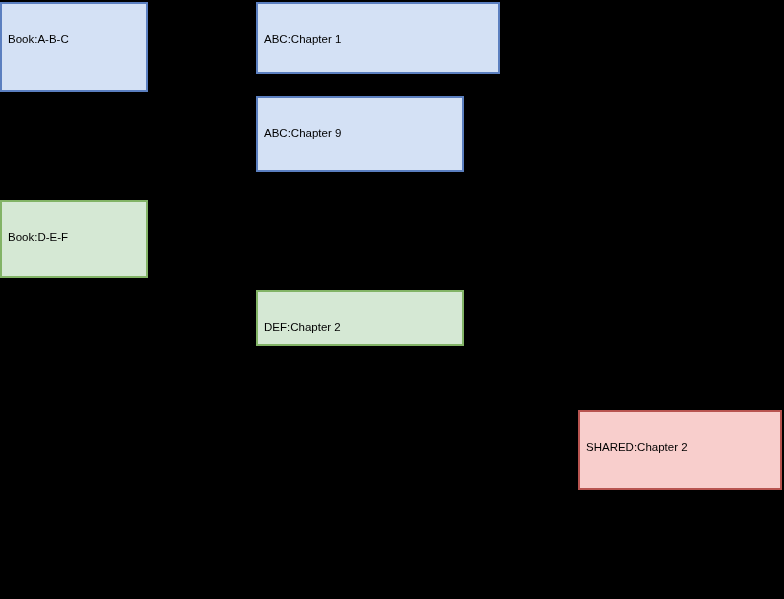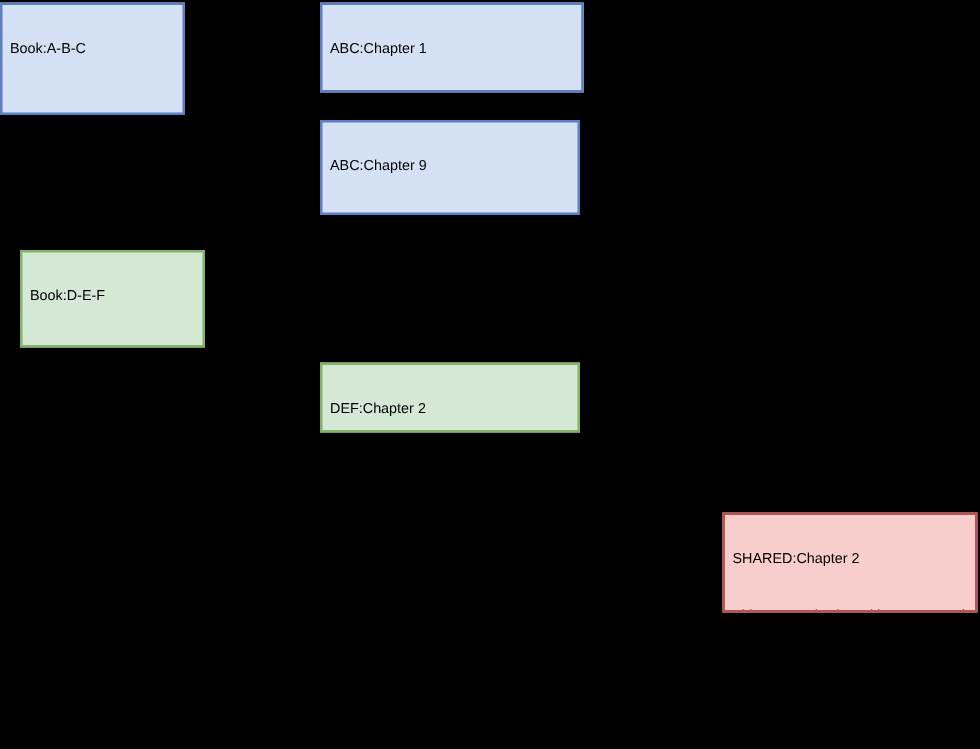--- a/index.html
+++ b/index.html
@@ -87,33 +87,33 @@
     </g>
   </svg>
 
   <div class="node node--blue" style="left:0px; top:2px; width:148px; height:90px;">
     <span class="title">Book:A-B-C</span>
     
     
     
   </div>
 
-  <div class="node node--blue" style="left:256px; top:2px; width:211px; height:72px;">
+  <div class="node node--blue" style="left:256px; top:2px; width:244px; height:72px;">
     <span class="title">ABC:Chapter 1</span>
     
     
   </div>
 
   <div class="node node--blue" style="left:256px; top:96px; width:208px; height:76px;">
     <span class="title">ABC:Chapter 9</span>
     
     
   </div>
 
-  <div class="node node--green" style="left:16px; top:200px; width:148px; height:78px;">
+  <div class="node node--green" style="left:0px; top:200px; width:148px; height:78px;">
     <span class="title">Book:D-E-F</span>
     <span class="line">* [[DEF:Chapter 1]]</span>
     
     
   </div>
 
   <div class="node node--green" style="left:256px; top:290px; width:208px; height:56px;">
     <span class="title">DEF:Chapter 2</span>
     
     

